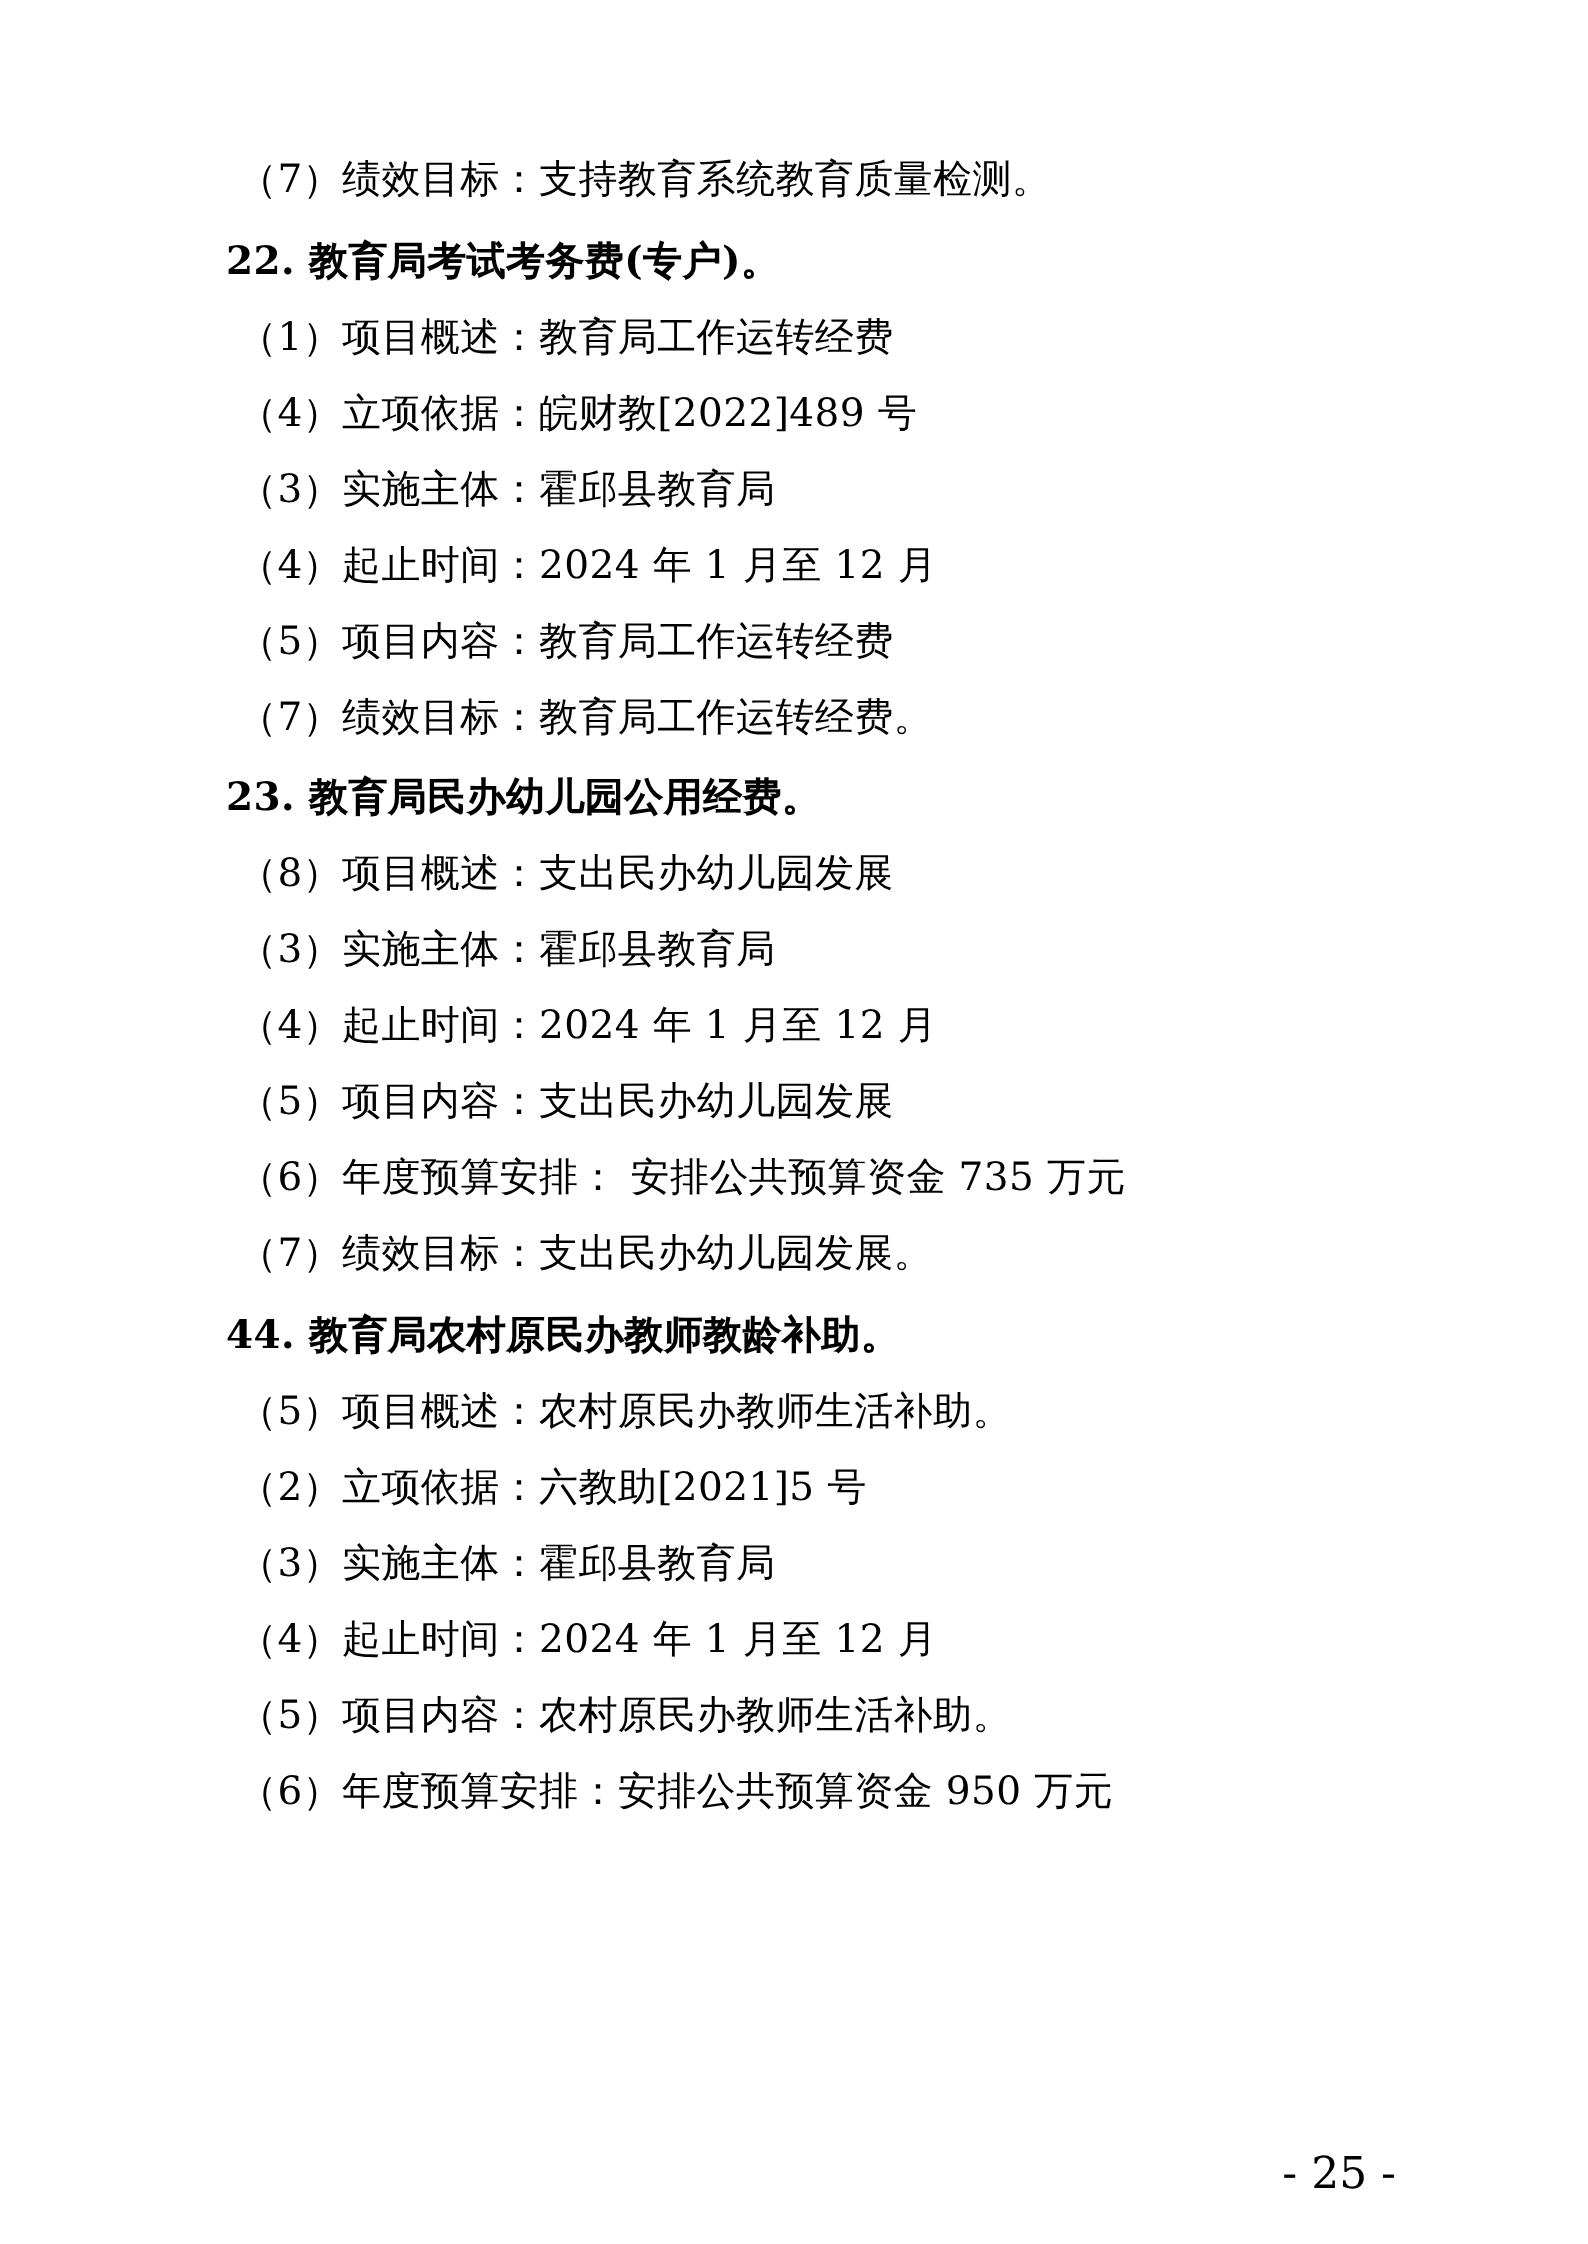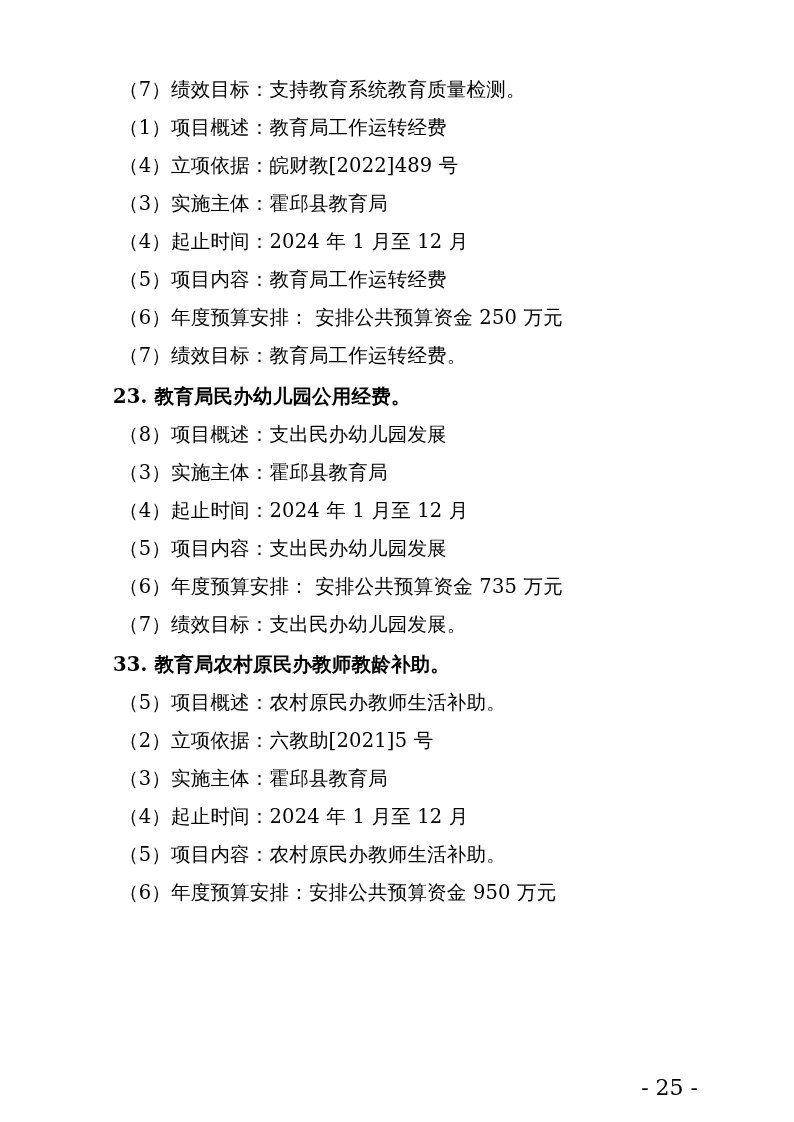--- a/index.html
+++ b/index.html
@@ -56,35 +56,35 @@
     font-family: "DejaVu Serif", "Liberation Serif", serif;
     white-space: pre;
   }
 </style>
 </head>
 <body>
 
 <div class="page">
   <div class="body-text" id="body-container">
       <div class="para sub">（7）绩效目标：支持教育系统教育质量检测。</div>
+      <div class="para heading section-gap">22. 教育局考试考务费(专户)。</div>
       <div class="para sub">（1）项目概述：教育局工作运转经费</div>
       <div class="para sub">（4）立项依据：皖财教[2022]489 号</div>
       <div class="para sub">（3）实施主体：霍邱县教育局</div>
       <div class="para sub">（4）起止时间：2024 年 1 月至 12 月</div>
       <div class="para sub">（5）项目内容：教育局工作运转经费</div>
-      <div class="para sub">（6）年度预算安排： 安排公共预算资金 250 万元</div>
       <div class="para sub">（7）绩效目标：教育局工作运转经费。</div>
       <div class="para heading section-gap">23. 教育局民办幼儿园公用经费。</div>
       <div class="para sub">（8）项目概述：支出民办幼儿园发展</div>
       <div class="para sub">（3）实施主体：霍邱县教育局</div>
       <div class="para sub">（4）起止时间：2024 年 1 月至 12 月</div>
       <div class="para sub">（5）项目内容：支出民办幼儿园发展</div>
       <div class="para sub">（6）年度预算安排： 安排公共预算资金 735 万元</div>
       <div class="para sub">（7）绩效目标：支出民办幼儿园发展。</div>
-      <div class="para heading section-gap">33. 教育局农村原民办教师教龄补助。</div>
+      <div class="para heading section-gap">44. 教育局农村原民办教师教龄补助。</div>
       <div class="para sub">（5）项目概述：农村原民办教师生活补助。</div>
       <div class="para sub">（2）立项依据：六教助[2021]5 号</div>
       <div class="para sub">（3）实施主体：霍邱县教育局</div>
       <div class="para sub">（4）起止时间：2024 年 1 月至 12 月</div>
       <div class="para sub">（5）项目内容：农村原民办教师生活补助。</div>
       <div class="para sub">（6）年度预算安排：安排公共预算资金 950 万元</div>
     </div>
   <div class="page-number">- 25 -</div>
 </div>
 

